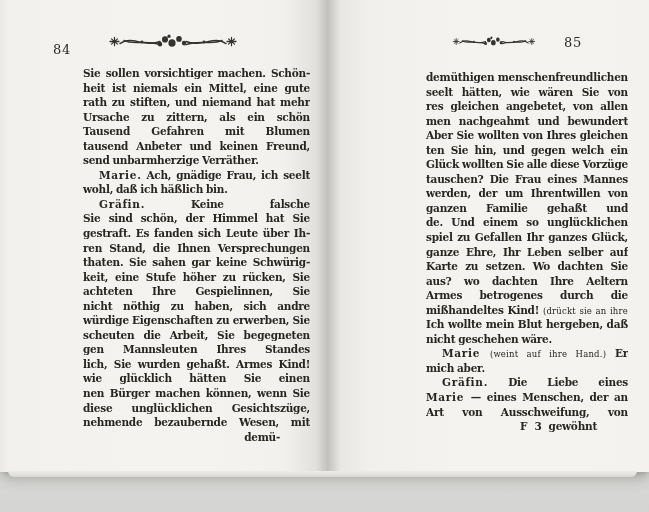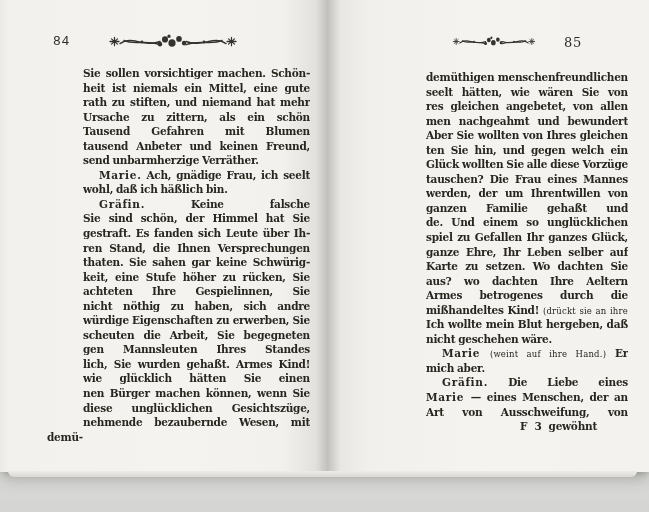--- a/index.html
+++ b/index.html
@@ -26,40 +26,40 @@
     position:absolute; left:328px; right:0; top:0; height:100%;
     background:linear-gradient(to right,#d9d8d4 0%,#e8e7e3 4%,#f1f0ec 13%,#f4f3ef 45%,#f3f2ee 100%);
   }
   .spine-shadow {
     position:absolute; left:316px; top:0; width:24px; height:100%;
     background:linear-gradient(to right, rgba(0,0,0,0) 0%, rgba(70,68,64,.15) 50%, rgba(0,0,0,0) 100%);
   }
   .page-number {
     position:absolute; font-size:13px; font-weight:normal; color:#2e2b25; letter-spacing:.8px;
   }
-  .num-84 { left:53px; top:34px;font-family:Liberation Mono, monospace; }
+  .num-84 { left:53px; top:42px; }
   .num-85 { left:564px; top:35px; }
   .orn { position:absolute; }
   .orn-left  { left:108px; top:31px; width:130px; height:21px; }
   .orn-right { left:452px; top:34px; width:84px;  height:15px; }
   .textblock {
     position:absolute; color:#29261f; font-weight:bold;
     font-size:10.5px; line-height:14.55px; letter-spacing:-0.25px; word-spacing:-0.5px;
   }
   .tb-left  { left:47px;  top:66px; width:263px; }
   .tb-right { left:390px; top:70px; width:238px; }
   .line {
     height:14.55px; overflow:hidden;
     text-align:justify; text-align-last:justify;margin-left:36px;
   }
   .line.end { text-align-last:left; }
   .line.indent { text-indent:16px; }
   .name  { letter-spacing:.7px; }
   .stage { font-weight:normal; font-size:8.5px; letter-spacing:.2px; }
-  .catchrow { height:14.55px; padding-right:30px; }
+  .catchrow { height:14.55px; text-align:right; padding-right:30px; }
   .pagefooter { position:relative; height:14.55px; }
   .pagefooter .sig { position:absolute; left:88px; letter-spacing:2px;margin-left:42px; }
   .pagefooter .cw  { position:absolute; right:31px; }
 </style>
 </head>
 <body>
 
 <div class="scan">
   <div class="book">
 

